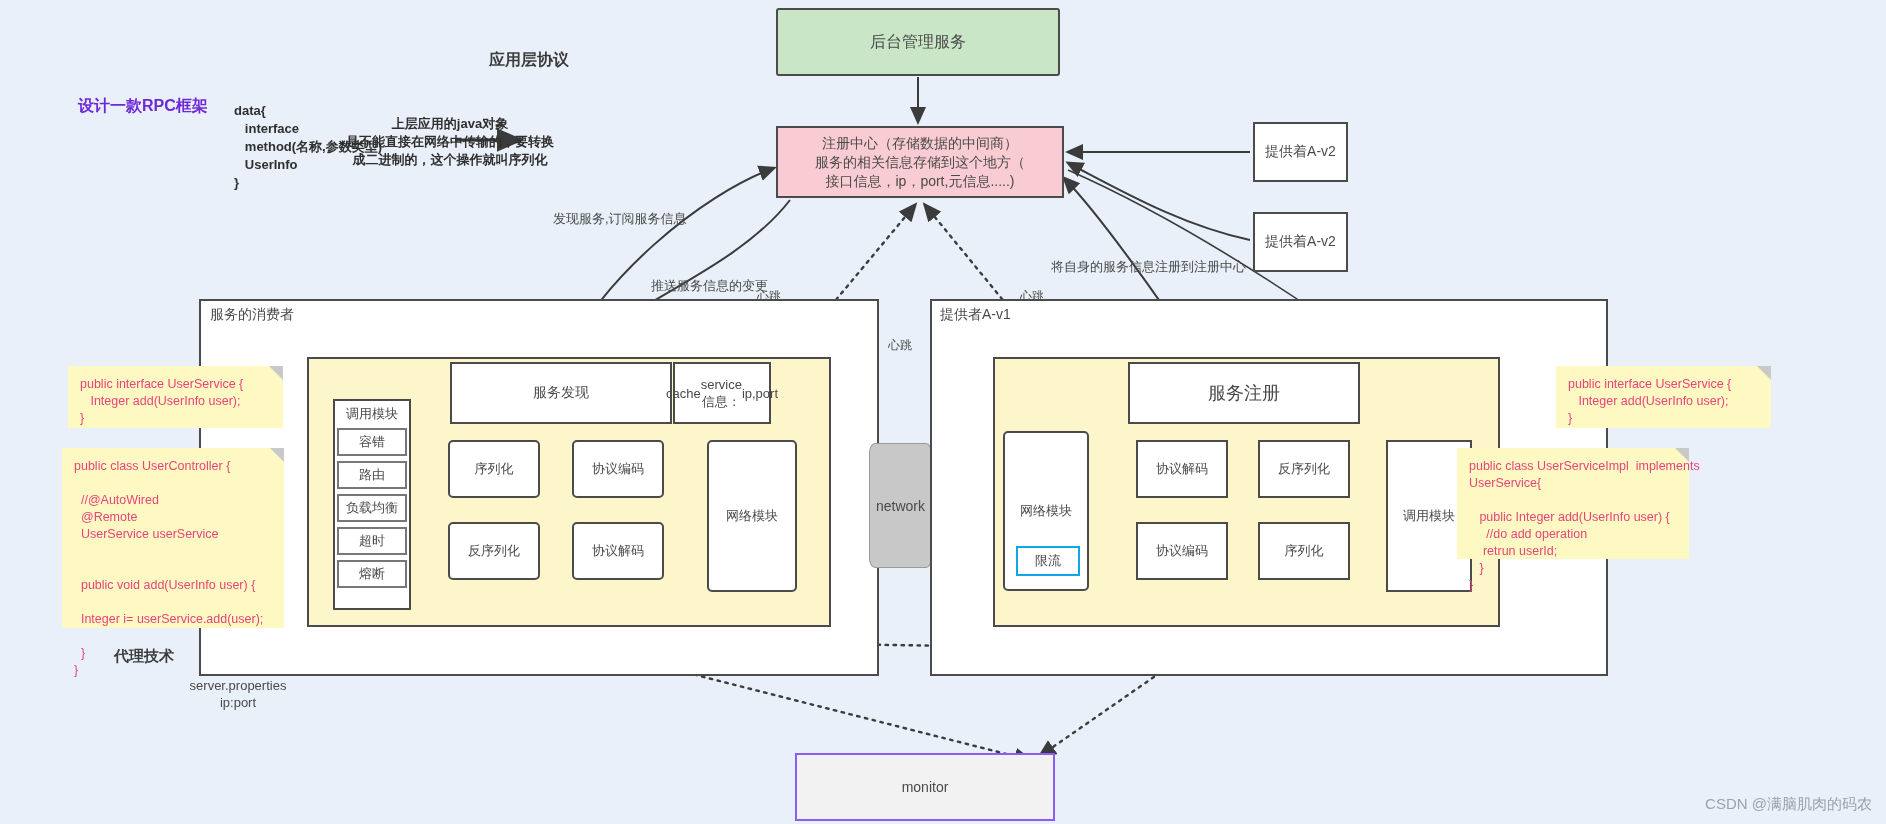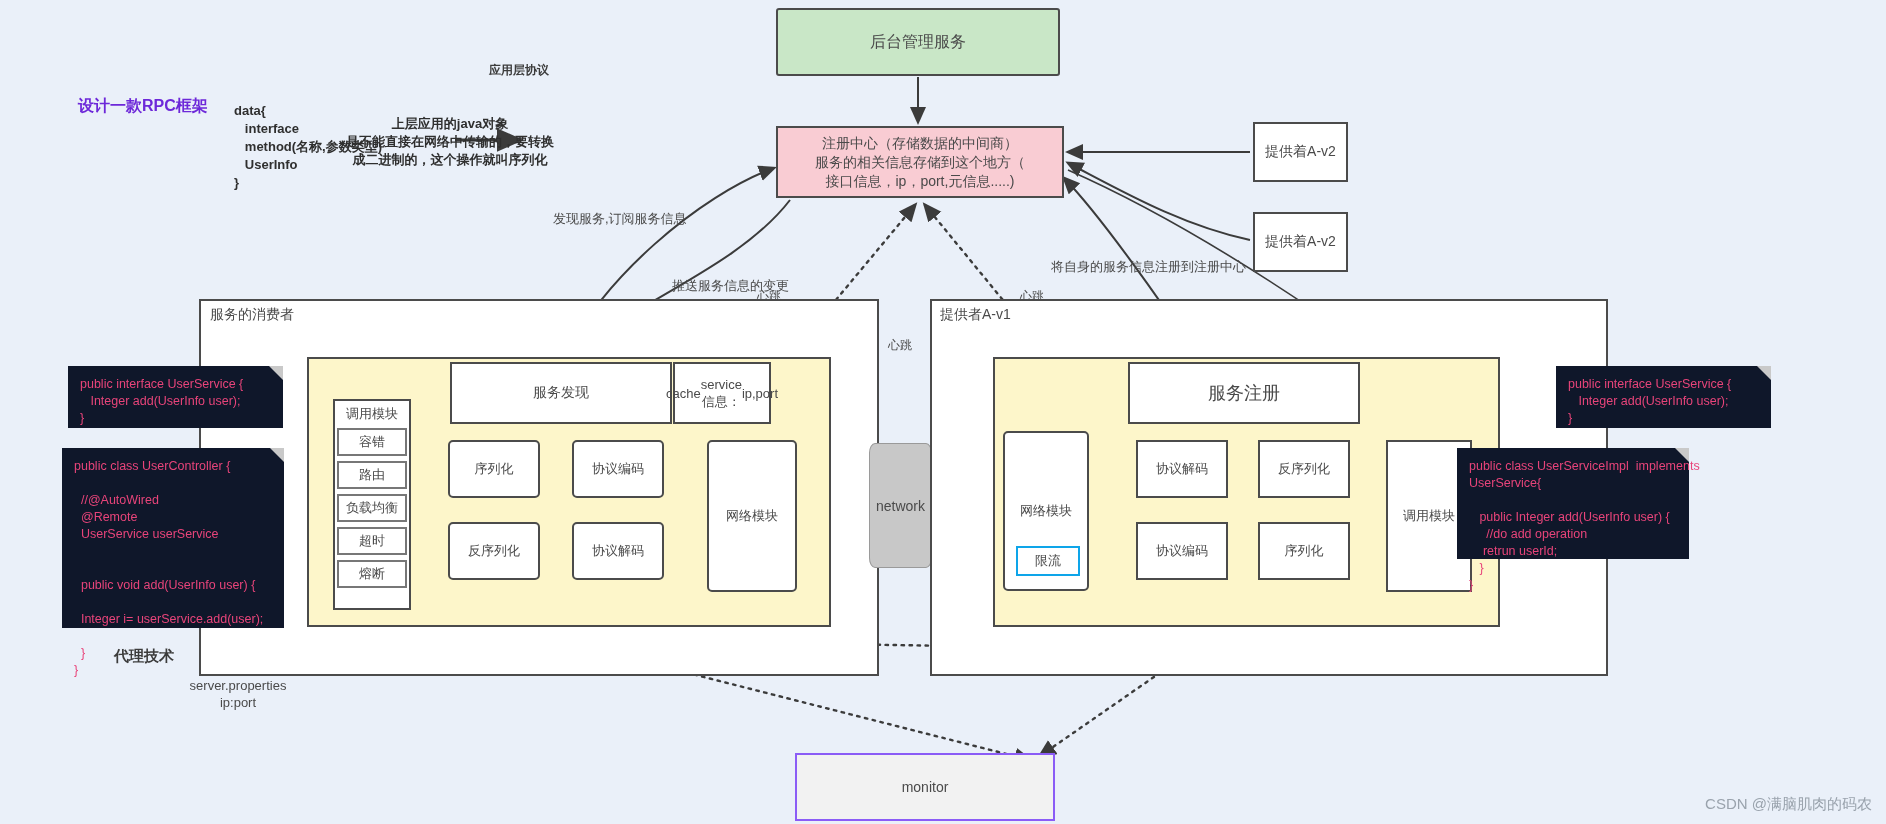--- a/index.html
+++ b/index.html
@@ -53,34 +53,34 @@
   #rate-limit{position:absolute;left:1016px;top:546px;width:60px;height:26px;border:2px solid #0ea5e9;background:#fff;display:flex;align-items:center;justify-content:center;font-size:13px;}
   #p-proto-dec{left:1136px;top:440px;width:92px;height:58px;font-size:13px;}
   #p-deserialize{left:1258px;top:440px;width:92px;height:58px;font-size:13px;}
   #p-proto-enc{left:1136px;top:522px;width:92px;height:58px;font-size:13px;}
   #p-serialize{left:1258px;top:522px;width:92px;height:58px;font-size:13px;}
   #p-call-module{left:1386px;top:440px;width:86px;height:152px;font-size:13px;}
 
   #monitor{left:795px;top:753px;width:260px;height:68px;background:#f2f2f2;border:2px solid #8b5cf6;font-size:14px;}
 
   
-  .sticky{position:absolute;background:#0f172a;color:#e8447a;font-size:12.5px;line-height:17px;padding:10px 12px;box-sizing:border-box;white-space:pre;}
+  .sticky{position:absolute;background:#fef9c3;color:#e8447a;font-size:12.5px;line-height:17px;padding:10px 12px;box-sizing:border-box;white-space:pre;}
   .sticky::after{content:"";position:absolute;right:0;top:0;border-left:14px solid transparent;border-top:14px solid #c9c9c9;}
   #note-consumer-iface{left:68px;top:366px;width:215px;height:62px;}
   #note-consumer-ctrl{left:62px;top:448px;width:222px;height:180px;}
   #note-provider-iface{left:1556px;top:366px;width:215px;height:62px;}
   #note-provider-impl{left:1457px;top:448px;width:232px;height:111px;}
 
   
   #title-rpc{left:78px;top:96px;font-size:16px;font-weight:bold;color:#6d28d9;}
-  #title-protocol{left:489px;top:62px;font-size:12px;font-weight:bold;color:#3c3c3c;}
+  #title-protocol{left:489px;top:50px;font-size:16px;font-weight:bold;color:#3c3c3c;}
   #data-block{left:234px;top:102px;font-size:13px;font-weight:bold;color:#2f2f2f;line-height:18px;}
   #ser-note{left:265px;top:115px;font-size:13px;font-weight:bold;color:#2f2f2f;line-height:18px;text-align:center;width:370px;white-space:pre-line;}
   #lbl-discover{left:553px;top:210px;font-size:13px;}
-  #lbl-push{left:672px;top:277px;font-size:13px;}
+  #lbl-push{left:651px;top:277px;font-size:13px;}
   #lbl-register{left:1051px;top:258px;font-size:13px;}
   #lbl-hb1{left:757px;top:288px;font-size:12px;}
   #lbl-hb2{left:1020px;top:288px;font-size:12px;}
   #lbl-hb3{left:888px;top:337px;font-size:12px;}
   #lbl-proxy{left:114px;top:647px;font-size:15px;font-weight:bold;color:#3c3c3c;}
   #lbl-serverprops{left:183px;top:677px;font-size:13px;line-height:17px;text-align:center;width:110px;white-space:pre-line;}
   #watermark{right:14px;bottom:10px;font-size:15px;color:#9aa3ad;position:absolute;}
   svg.overlay{position:absolute;left:0;top:0;width:1886px;height:824px;pointer-events:none;}
 </style>
 </head>

